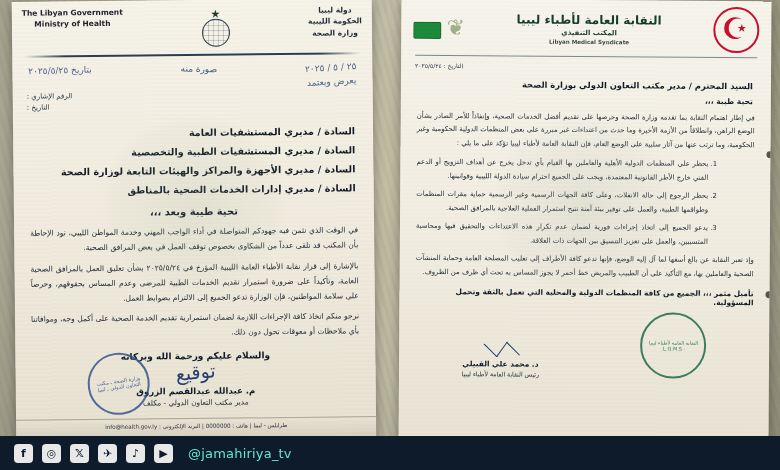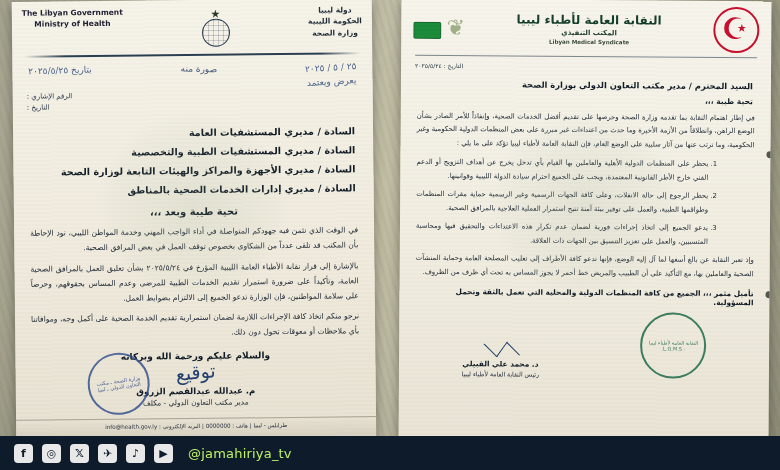--- a/index.html
+++ b/index.html
@@ -404,21 +404,21 @@
     width: 19px; height: 19px;
     border-radius: 4px;
     background: #e8e8e8;
     color: #0e1b2a;
     font-size: 11px;
     font-weight: bold;
     display: flex; align-items: center; justify-content: center;
     line-height: 1;
   }
   .handle {
-    color: #bef264;
+    color: #5eead4;
     font-size: 13px;
     margin-left: 6px;
     letter-spacing: .2px;
     font-family: "DejaVu Sans", sans-serif;
   }
 </style>
 </head>
 <body>
 
 <div class="screen">

